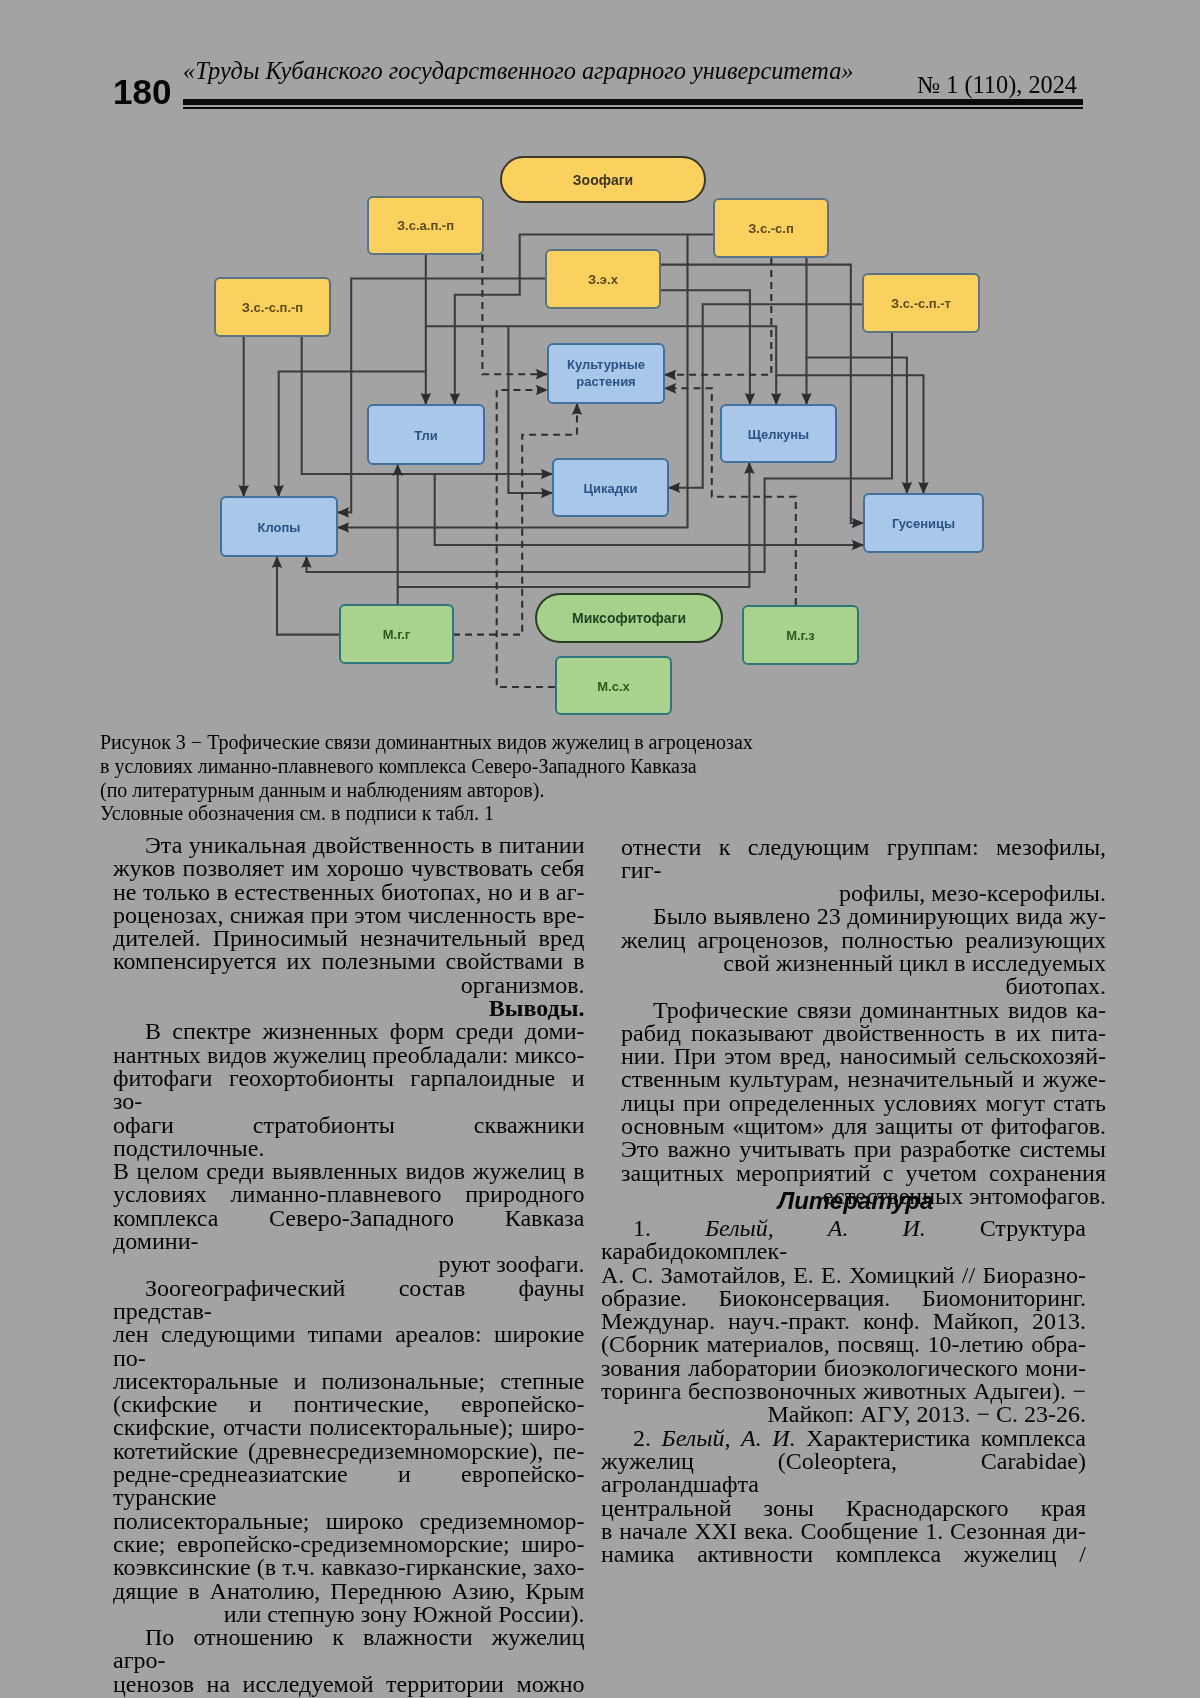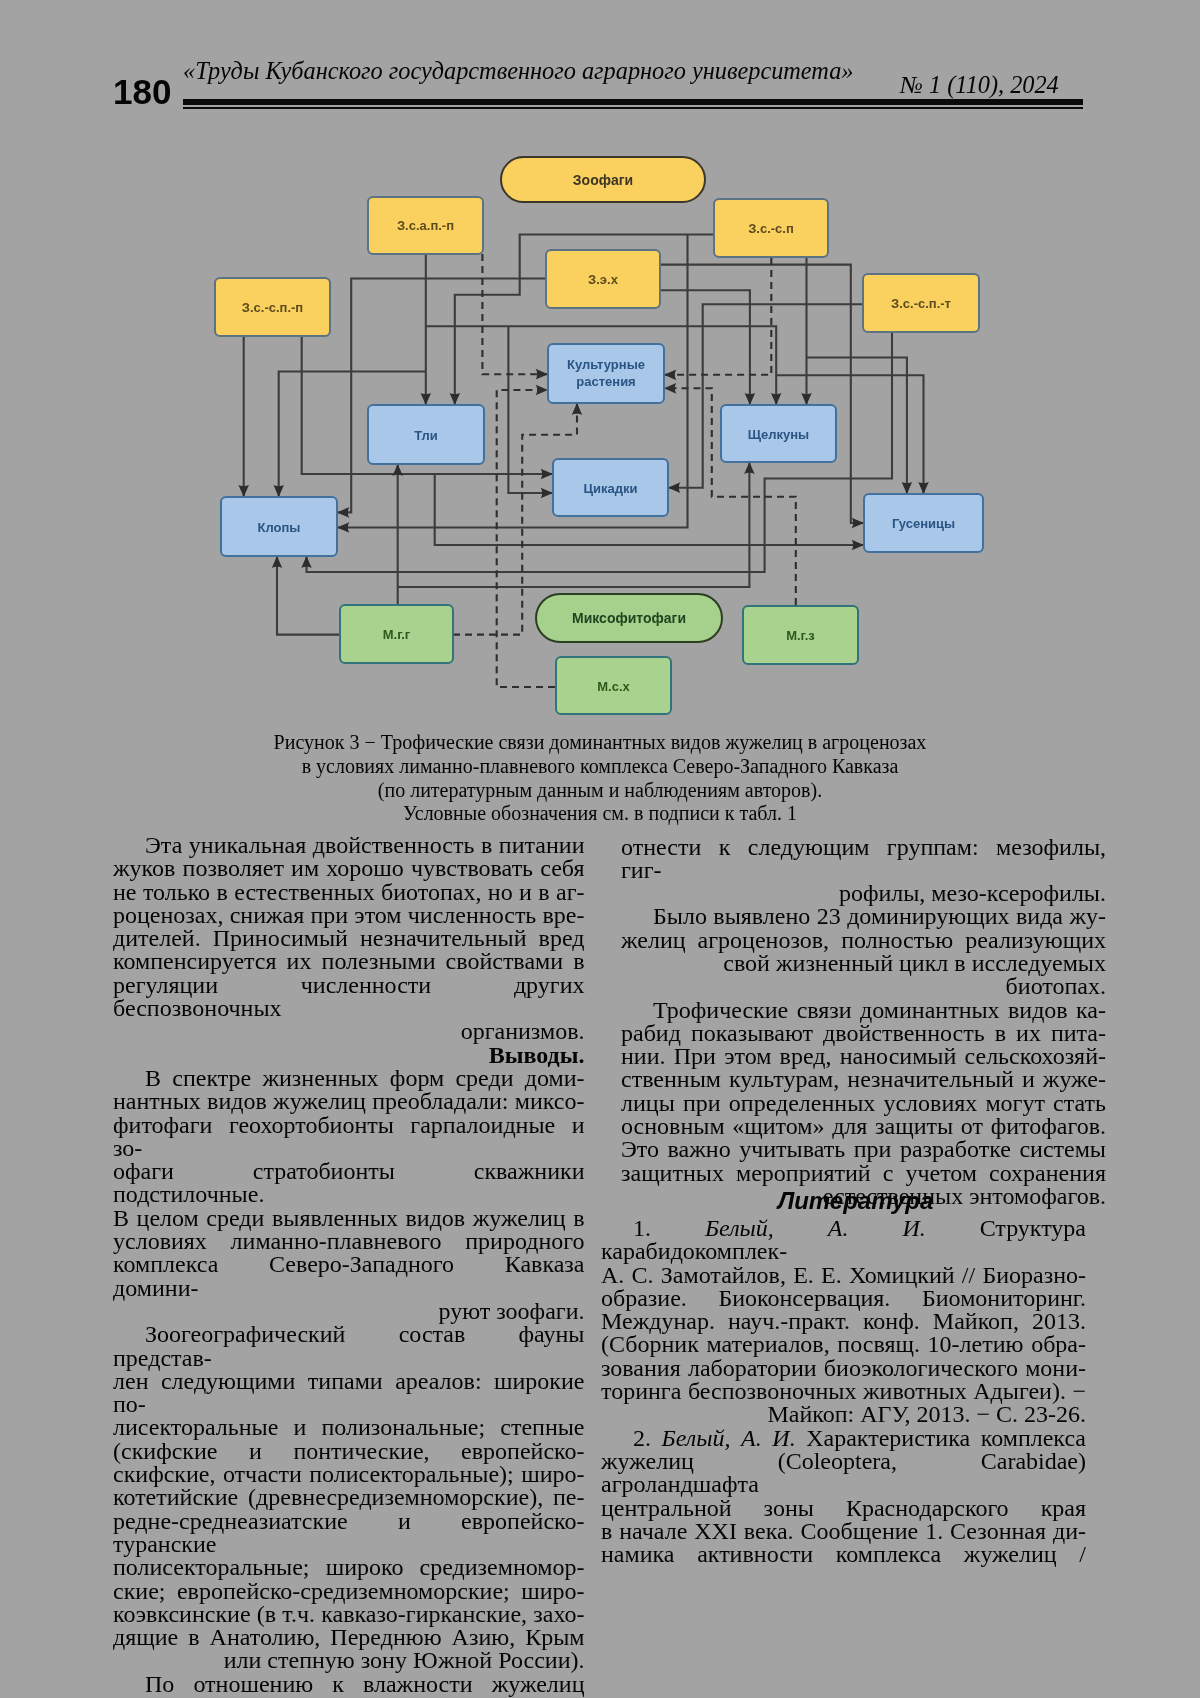--- a/index.html
+++ b/index.html
@@ -3,25 +3,25 @@
 <meta charset="utf-8">
 <title>page</title>
 <style>
 html,body{margin:0;padding:0;}
 #page{position:relative;width:1200px;height:1698px;background:#a3a3a3;overflow:hidden;
   font-family:"Liberation Serif",serif;color:#050505;}
 .abs{position:absolute;}
 
 #pgnum{left:113px;top:72px;font-family:"Liberation Sans",sans-serif;font-weight:bold;font-size:35px;letter-spacing:0px;}
 #htitle{left:183px;top:56px;width:900px;font-style:italic;font-size:24.3px;line-height:30px;white-space:nowrap;}
-#hnum{left:900px;top:70px;width:177px;font-style:italic;font-size:24.3px;line-height:30px;text-align:left;white-space:nowrap;}
+#hnum{left:900px;top:70px;width:177px;font-size:24.3px;line-height:30px;text-align:right;white-space:nowrap;}
 .hrule1{left:183px;top:99px;width:900px;height:6px;background:#0a0a0a;}
 .hrule2{left:183px;top:107px;width:900px;height:2px;background:#0a0a0a;}
 
-#caption{left:100px;top:731px;width:1000px;text-align:center;font-size:20px;line-height:23.8px;}
+#caption{left:100px;top:731px;width:1000px;font-size:20px;line-height:23.8px;}
 
 .col{font-size:24px;line-height:23.3px;}
 #colL{left:113px;top:834px;width:471.5px;}
 #colR1{left:601px;top:835.5px;width:485px;margin-left:20px;}
 #colR2{left:601px;top:1217px;width:485px;}
 #lithead{left:613px;top:1187px;width:485px;text-align:center;font-family:"Liberation Sans",sans-serif;font-weight:bold;font-size:24px;font-style:italic;}
 .j{text-align:justify;text-align-last:justify;}
 .e{text-align:right;}
 .ind{text-indent:32px;}
 </style>
@@ -129,21 +129,20 @@
     <div>Условные обозначения см. в подписи к табл. 1</div>
   </div>
 
   <div class="abs col" id="colL">
     <div class="j ind">Эта уникальная двойственность в питании</div>
     <div class="j">жуков позволяет им хорошо чувствовать себя</div>
     <div class="j">не только в естественных биотопах, но и в аг-</div>
     <div class="j">роценозах, снижая при этом численность вре-</div>
     <div class="j">дителей. Приносимый незначительный вред</div>
     <div class="j">компенсируется их полезными свойствами в</div>
-    <div class="j">регуляции численности других беспозвоночных</div>
     <div class="e">организмов.</div>
     <div class="e ind"><b>Выводы.</b></div>
     <div class="j ind">В спектре жизненных форм среди доми-</div>
     <div class="j">нантных видов жужелиц преобладали: миксо-</div>
     <div class="j">фитофаги геохортобионты гарпалоидные и зо-</div>
     <div class="j">офаги стратобионты скважники подстилочные.</div>
     <div class="j">В целом среди выявленных видов жужелиц в</div>
     <div class="j">условиях лиманно-плавневого природного</div>
     <div class="j">комплекса Северо-Западного Кавказа домини-</div>
     <div class="e">руют зоофаги.</div>

